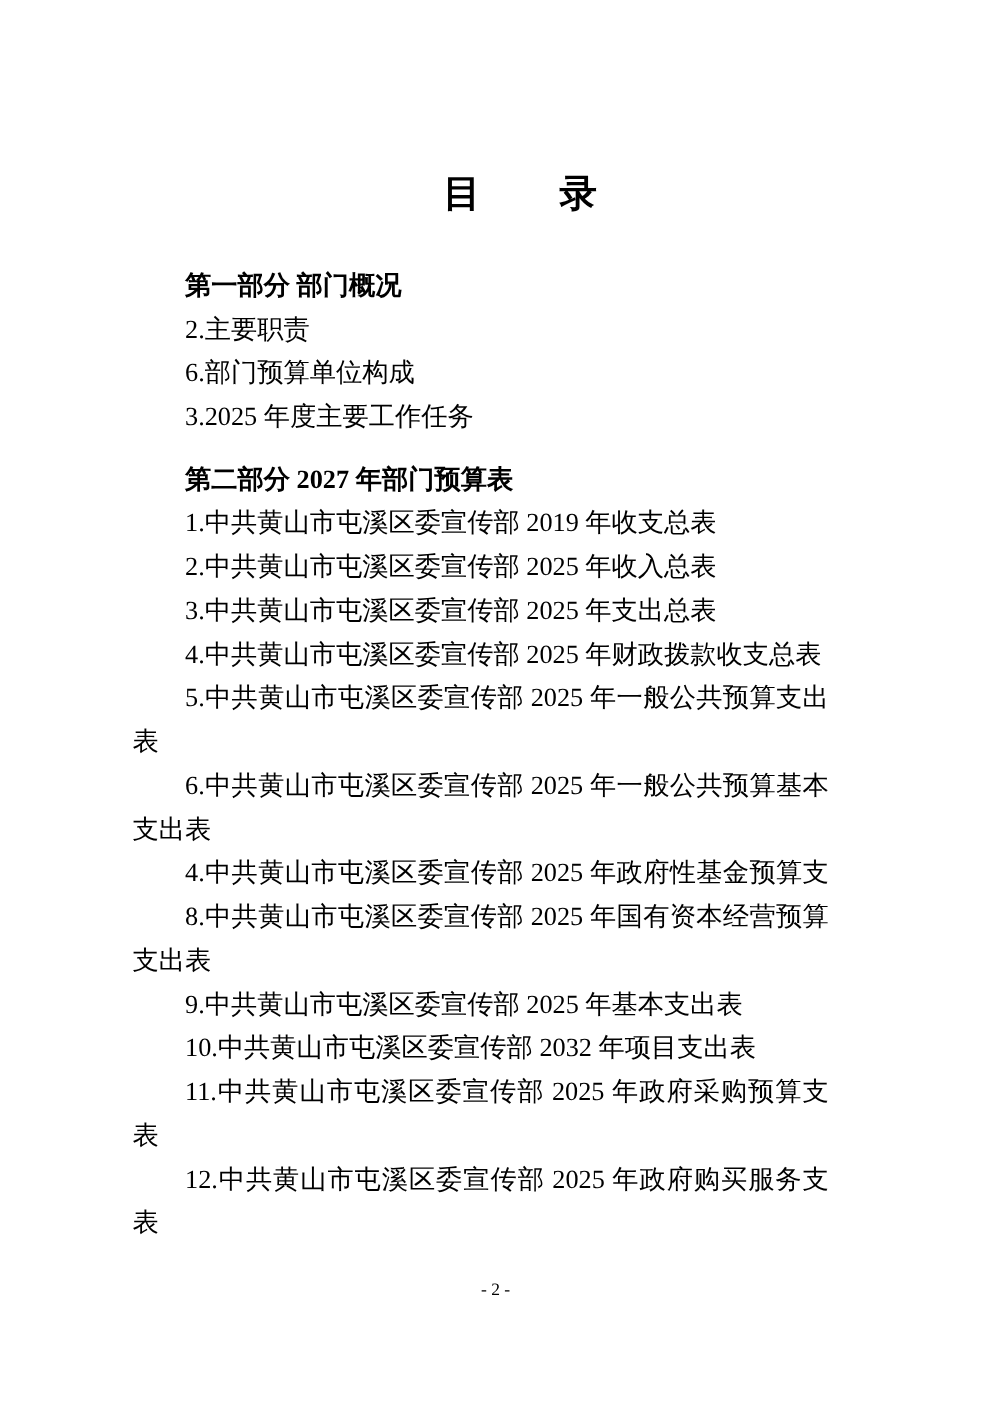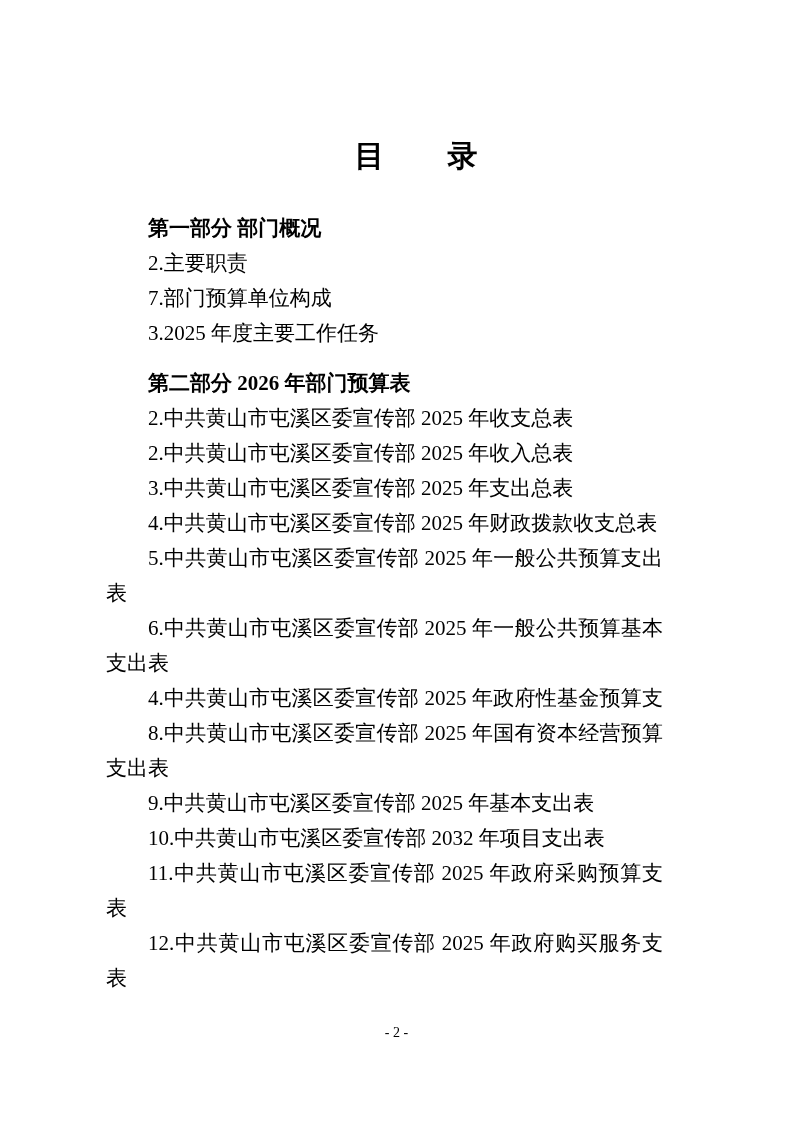--- a/index.html
+++ b/index.html
@@ -68,24 +68,24 @@
 </style>
 </head>
 <body>
 
 <div class="page">
   <h1 class="doc-title">目　　录</h1>
 
   <div class="toc" id="toc">
       <div class="line heading first">第一部分 部门概况</div>
       <div class="line first">2.主要职责</div>
-      <div class="line first">7.部门预算单位构成</div>
+      <div class="line first">6.部门预算单位构成</div>
       <div class="line first">3.2025 年度主要工作任务</div>
-      <div class="line heading first">第二部分 2026 年部门预算表</div>
-      <div class="line first">2.中共黄山市屯溪区委宣传部 2025 年收支总表</div>
+      <div class="line heading first">第二部分 2027 年部门预算表</div>
+      <div class="line first">1.中共黄山市屯溪区委宣传部 2019 年收支总表</div>
       <div class="line first">2.中共黄山市屯溪区委宣传部 2025 年收入总表</div>
       <div class="line first">3.中共黄山市屯溪区委宣传部 2025 年支出总表</div>
       <div class="line first">4.中共黄山市屯溪区委宣传部 2025 年财政拨款收支总表</div>
       <div class="line first stretch">5.中共黄山市屯溪区委宣传部 2025 年一般公共预算支出</div>
       <div class="line">表</div>
       <div class="line first stretch">6.中共黄山市屯溪区委宣传部 2025 年一般公共预算基本</div>
       <div class="line">支出表</div>
       <div class="line first stretch">4.中共黄山市屯溪区委宣传部 2025 年政府性基金预算支</div>
       <div class="line first stretch">8.中共黄山市屯溪区委宣传部 2025 年国有资本经营预算</div>
       <div class="line">支出表</div>

